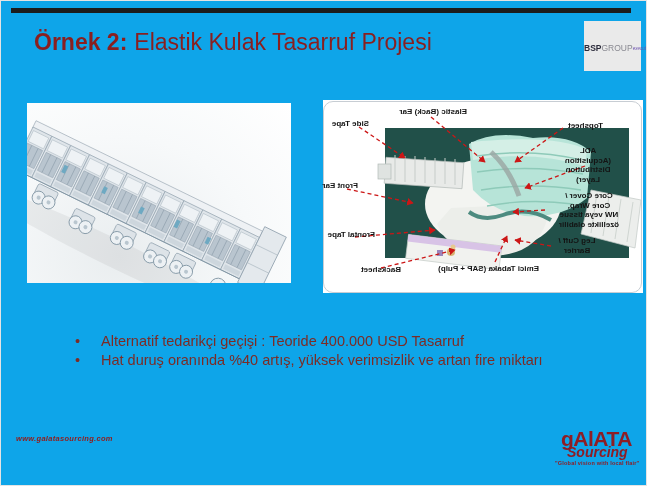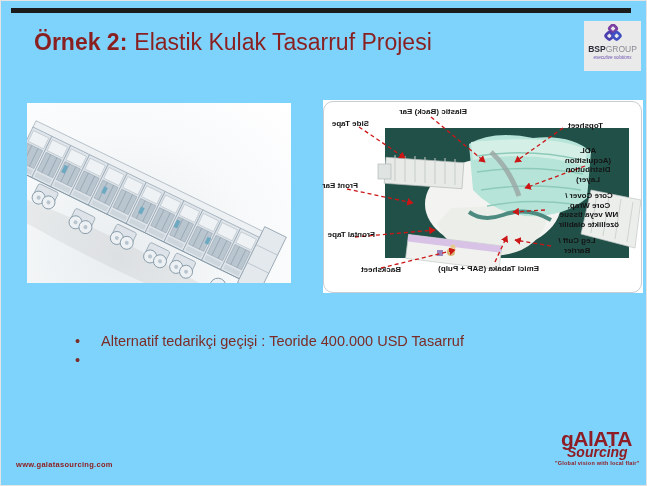--- a/index.html
+++ b/index.html
@@ -1,29 +1,29 @@
 <!DOCTYPE html>
 <html><head>
 <meta charset="utf-8">
 <style>
   html,body{margin:0;padding:0;background:#fff;}
-  .slide{position:relative;width:647px;height:486px;background:#7dd3fc;overflow:hidden;
+  .slide{position:relative;width:647px;height:486px;background:#0ea5e9;overflow:hidden;
          font-family:"Liberation Sans",sans-serif;border:1px solid #e4e4e4;box-sizing:border-box;}
 
   
   .top-bar{position:absolute;left:10px;top:7px;width:620px;height:5px;background:#1c1c1c;}
 
   
   .title{position:absolute;left:33px;top:28px;font-size:23px;color:#8a1f1f;white-space:nowrap;}
   .title .bold{font-weight:bold;}
   .title .rest{font-weight:normal;margin-left:7px;}
 
   
   .bsp{position:absolute;left:583px;top:20px;width:57px;height:50px;background:#eaeaea;
-       display:flex;flex-direction:column;align-items:center;justify-content:flex-start;padding-top:3px;box-sizing:border-box;}
+       display:flex;align-items:center;justify-content:flex-start;padding-top:3px;box-sizing:border-box;}
   .bsp-name{font-size:8.5px;letter-spacing:0;line-height:1;margin-top:1px;white-space:nowrap;}
   .bsp-name .b{font-weight:bold;color:#2c2c3c;}
   .bsp-name .l{font-weight:normal;color:#8a8a92;}
   .bsp-tag{font-size:4.5px;font-style:italic;color:#6a4fae;margin-top:1px;white-space:nowrap;}
 
   
   .machine{position:absolute;left:26px;top:102px;width:264px;height:180px;
            background:radial-gradient(ellipse at 35% 85%, #e9edef 0%, #f7f9fa 55%, #ffffff 100%);}
 
   
@@ -34,21 +34,21 @@
   .dd-label{position:absolute;font-size:8px;font-weight:700;color:#141414;line-height:1.2;white-space:nowrap;}
   .dd-block{white-space:normal;text-align:center;}
 
   
   .bullets{position:absolute;left:72px;top:331px;width:525px;margin:0;padding:0;list-style:none;
            color:#7c2c26;font-size:14.5px;line-height:18.5px;}
   .bullets li{position:relative;padding-left:28px;margin:0;}
   .bullets li .dot{position:absolute;left:2px;top:0;}
 
   
-  .site{position:absolute;left:15px;top:459px;font-size:7.5px;font-weight:bold;
+  .site{position:absolute;left:15px;top:433px;font-size:7.5px;font-weight:bold;font-style:italic;
         color:#8e2020;letter-spacing:.3px;}
   .galata{position:absolute;left:540px;top:427px;width:104px;color:#8e1d25;}
   .galata .brand{font-weight:800;font-size:21px;letter-spacing:-.5px;margin-left:20px;line-height:1;}
   .galata .sub{font-style:italic;font-weight:bold;font-size:14px;margin-left:26px;margin-top:-4px;line-height:1;}
   .galata .tag{font-size:5.5px;font-weight:bold;margin-left:14px;margin-top:1px;letter-spacing:.2px;}
 </style>
 </head>
 <body>
 
 <div class="slide">
@@ -225,20 +225,21 @@
     </div>
   </div>
 
   <ul class="bullets">
     <li>
       <span class="dot">•</span>
       <div>Alternatif tedarikçi geçişi : Teoride 400.000 USD Tasarruf</div>
     </li>
     <li>
       <span class="dot">•</span>
+      <div>Hat duruş oranında %40 artış, yüksek verimsizlik ve artan fire miktarı</div>
     </li>
   </ul>
 
   <div class="site">www.galatasourcing.com</div>
 
   <div class="galata">
     <div class="brand">gAlATA</div>
     <div class="sub">Sourcing</div>
     <div class="tag">"Global vision with local flair"</div>
   </div>

